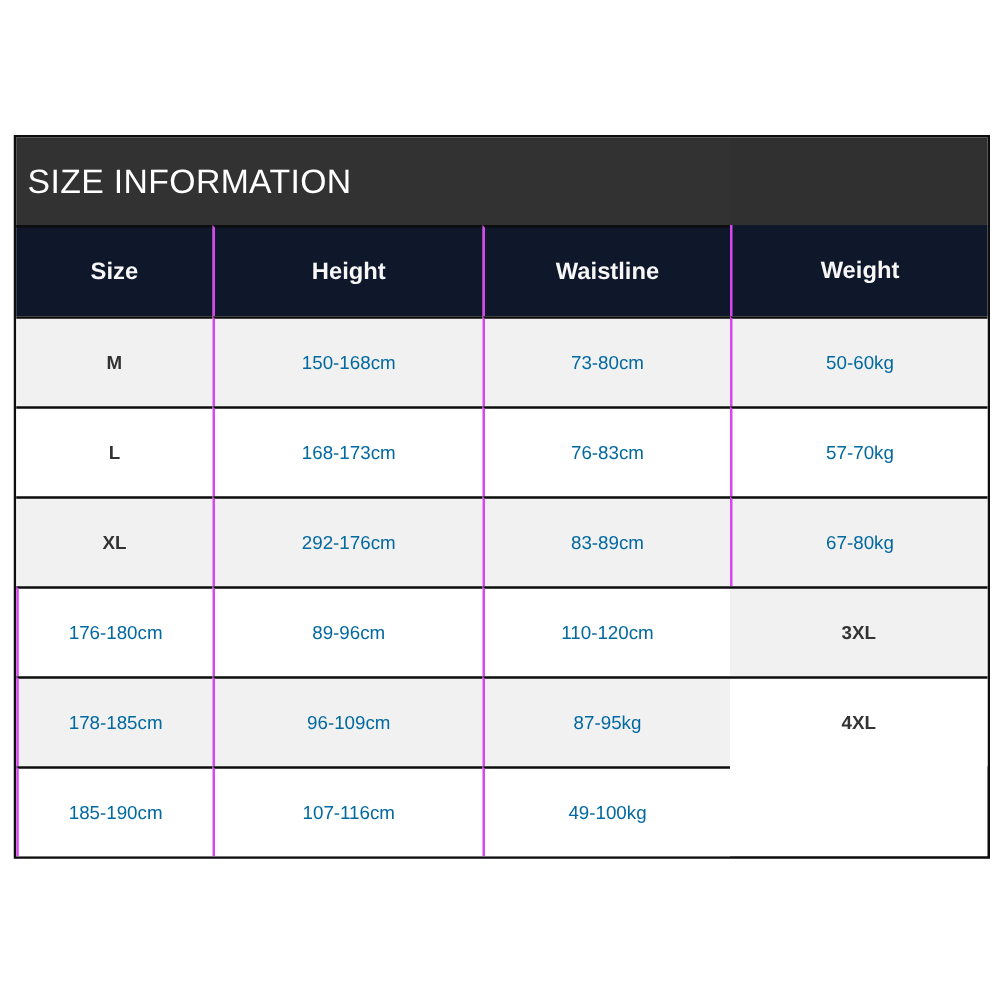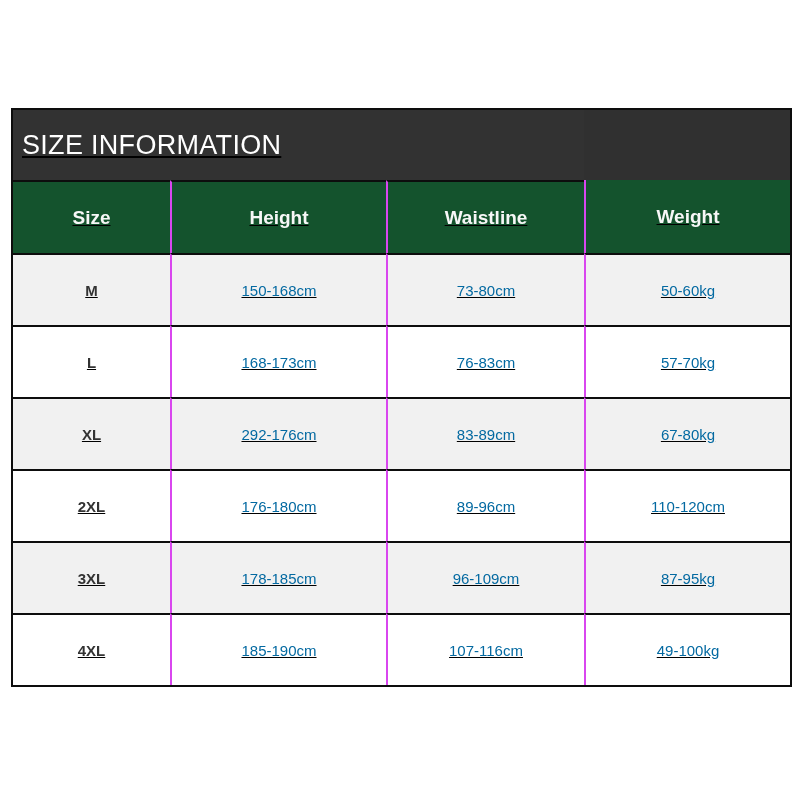--- a/index.html
+++ b/index.html
@@ -19,21 +19,20 @@
     position: absolute;
     left: 11px;
     top: 108px;
     width: 777px;
     height: 575px;
     border: 2px solid #0d0d0d;
     display: grid;
     grid-template-columns: 157px 216px 198px 1fr;
     grid-template-rows: 70px 73px repeat(6, 72px);
     background: #ffffff;
-    text-decoration: underline;
   }
   .cell {
     display: flex;
     align-items: center;
     justify-content: center;
     box-sizing: border-box;
     overflow: hidden;
   }
   .b-left { border-left: 2px solid #d946ef; }
   .b-top  { border-top: 2px solid #0d0d0d; }
@@ -46,21 +45,21 @@
     padding-left: 9px;
     font-size: 27px;
     letter-spacing: 0.3px;
     font-weight: 400;
   }
   .title-spacer {
     grid-column: 4 / 5;
     background: #303030;
   }
   .head {
-    background: #14532d;
+    background: #0f172a;
     color: #f7f7f7;
     font-size: 19px;
     font-weight: 700;
   }
   .data {
     font-size: 15px;
     color: #0369a1;
     font-weight: 400;
   }
   .size-col { font-weight: 700; color: #333333; }
@@ -89,21 +88,20 @@
     <div class="cell data size-col b-top row-norm">L</div>
     <div class="cell data b-top b-left row-norm">168-173cm</div>
     <div class="cell data b-top b-left row-norm">76-83cm</div>
     <div class="cell data b-top b-left row-norm">57-70kg</div>
 
     <div class="cell data size-col b-top row-alt">XL</div>
     <div class="cell data b-top b-left row-alt">292-176cm</div>
     <div class="cell data b-top b-left row-alt">83-89cm</div>
     <div class="cell data b-top b-left row-alt">67-80kg</div>
 
-    <div class="cell data size-col b-top row-norm">2XL</div>
     <div class="cell data b-top b-left row-norm">176-180cm</div>
     <div class="cell data b-top b-left row-norm">89-96cm</div>
     <div class="cell data b-top b-left row-norm">110-120cm</div>
 
     <div class="cell data size-col b-top row-alt">3XL</div>
     <div class="cell data b-top b-left row-alt">178-185cm</div>
     <div class="cell data b-top b-left row-alt">96-109cm</div>
     <div class="cell data b-top b-left row-alt">87-95kg</div>
 
     <div class="cell data size-col b-top row-norm">4XL</div>

